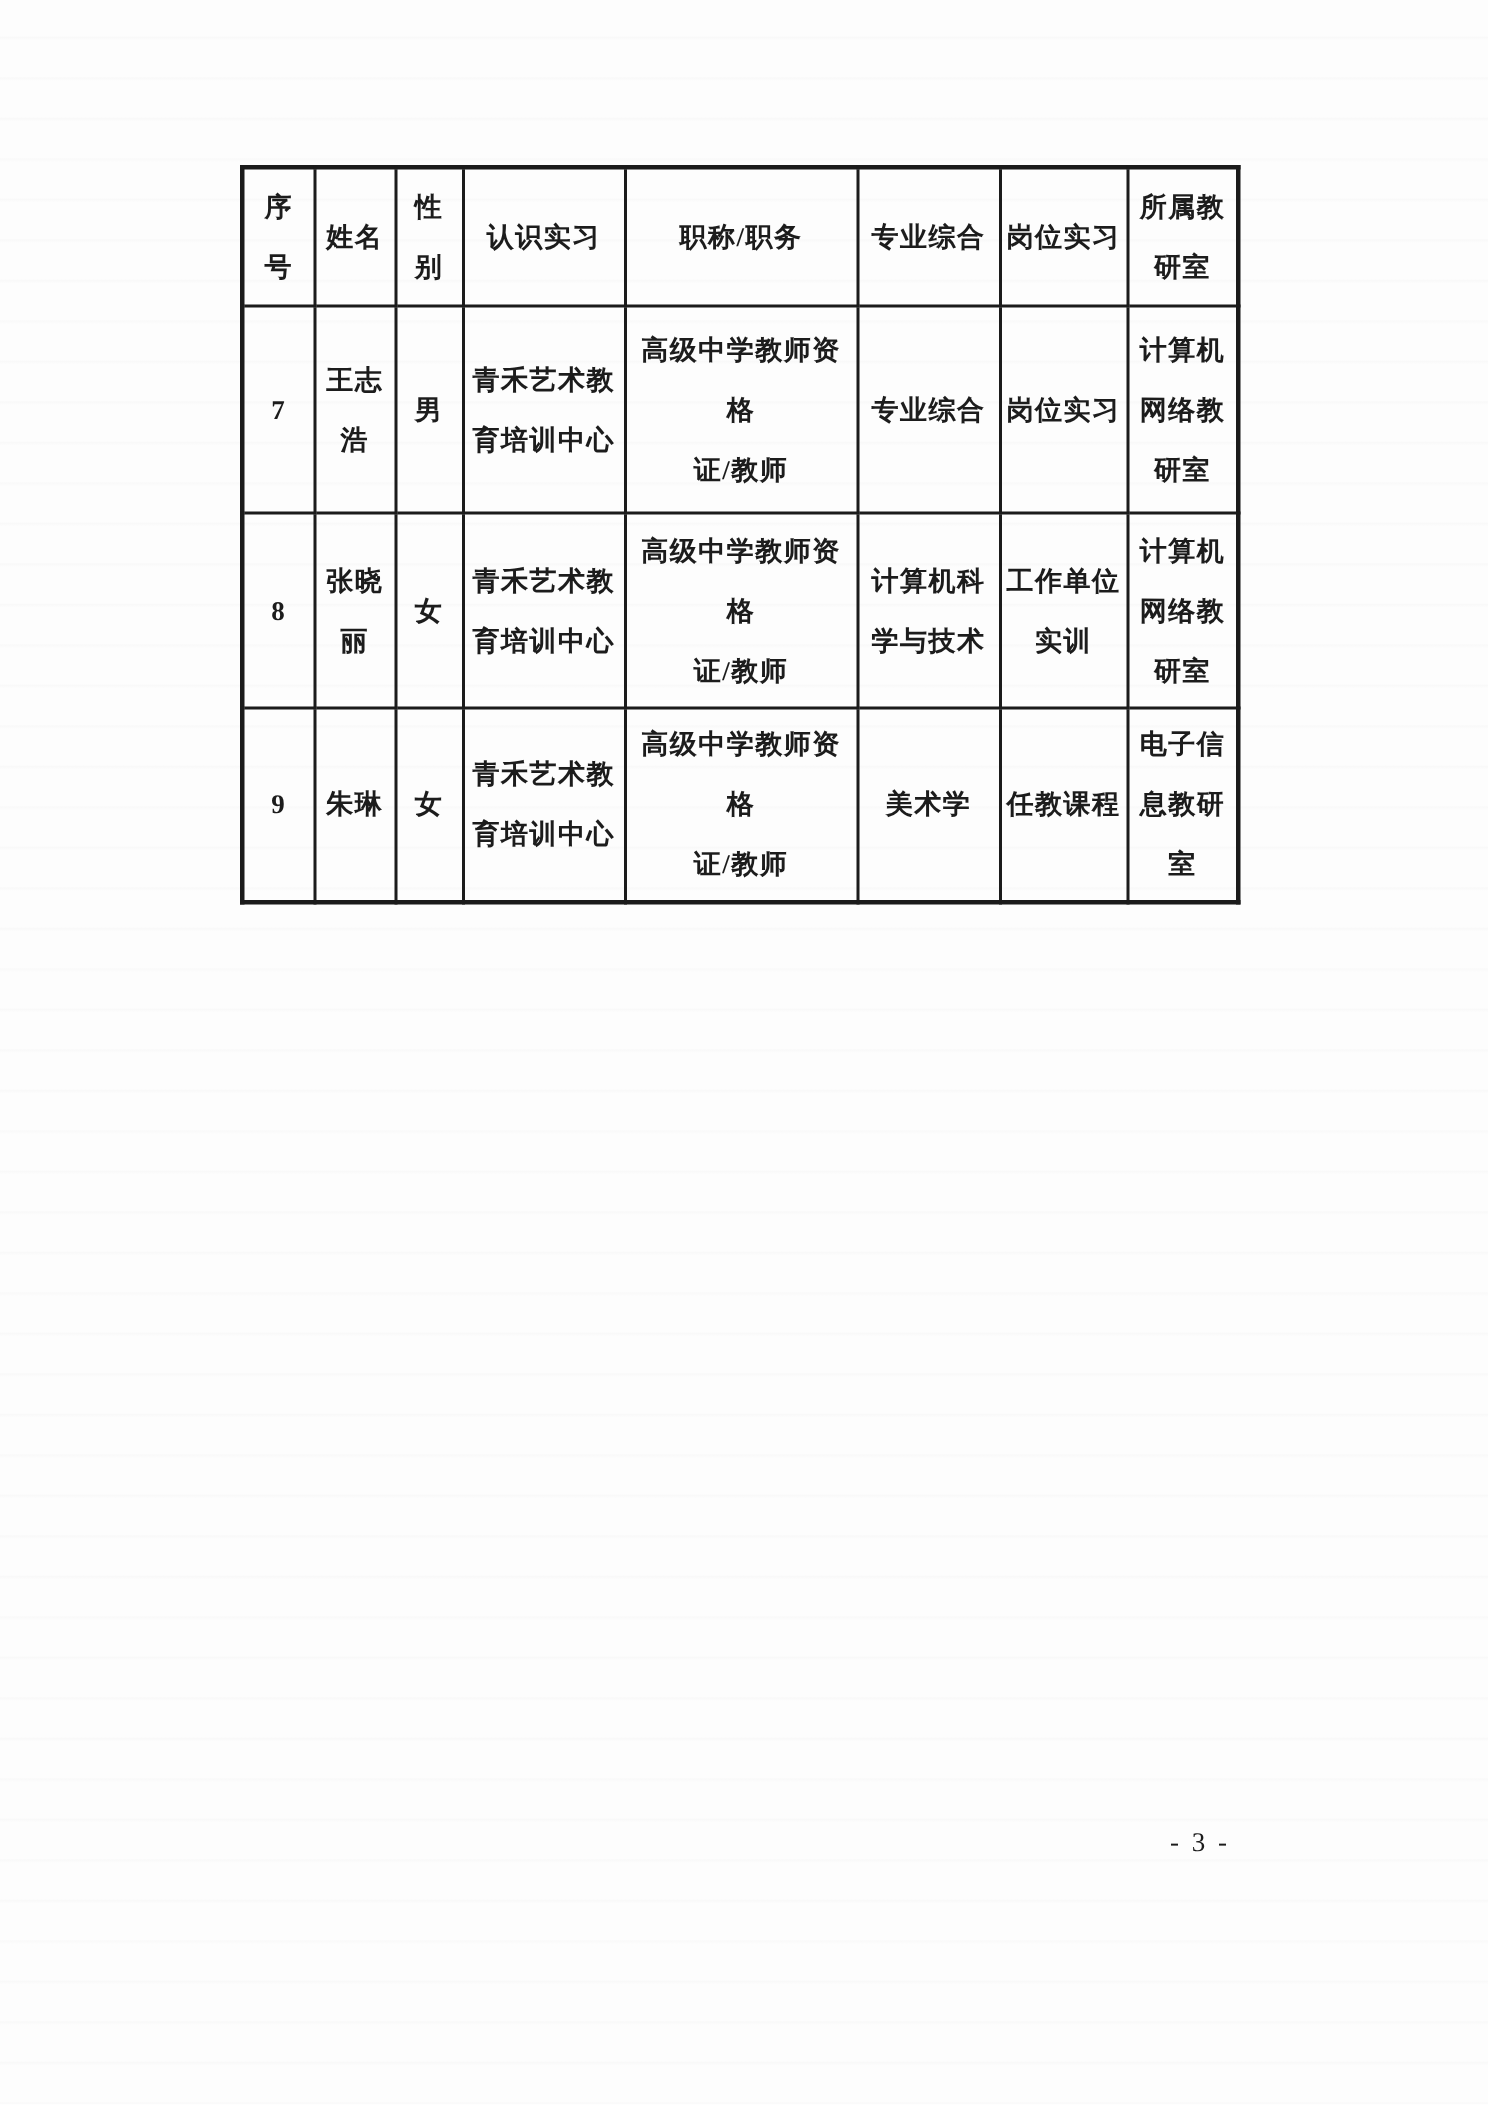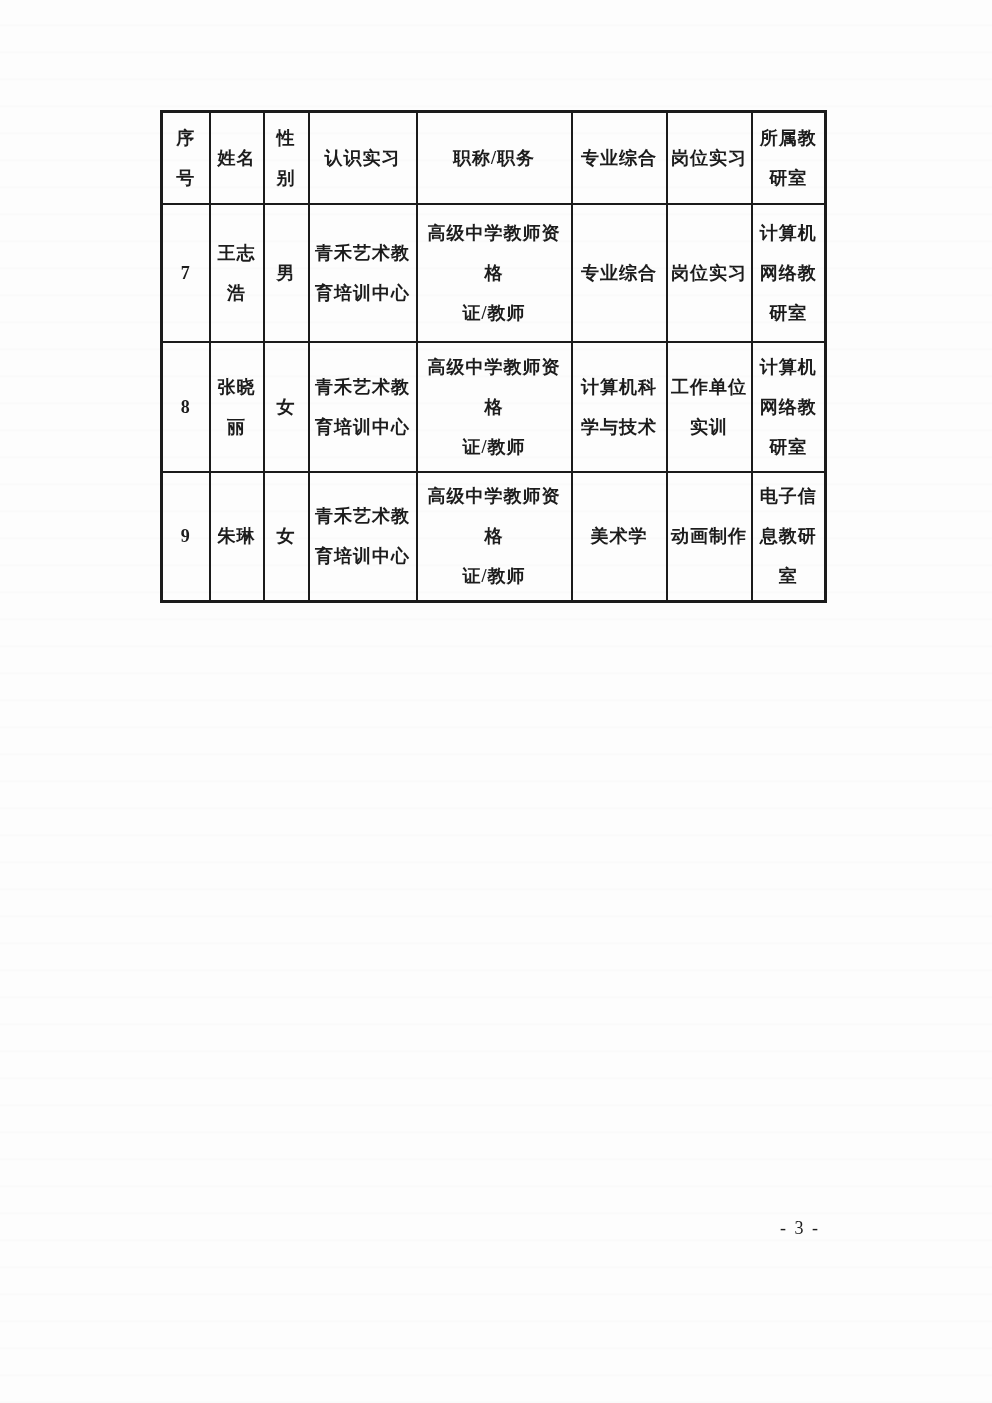--- a/index.html
+++ b/index.html
@@ -124,21 +124,21 @@
       </tr>
       <tr class="row-9">
         <td>9</td>
         <td>朱琳</td>
         <td>女</td>
         <td>青禾艺术教
 育培训中心</td>
         <td>高级中学教师资格
 证/教师</td>
         <td>美术学</td>
-        <td>动画制作</td>
+        <td>任教课程</td>
         <td>电子信
 息教研
 室</td>
       </tr>
     </tbody>
   </table>
 
   <div class="page-number">- 3 -</div>
 
 </div>

